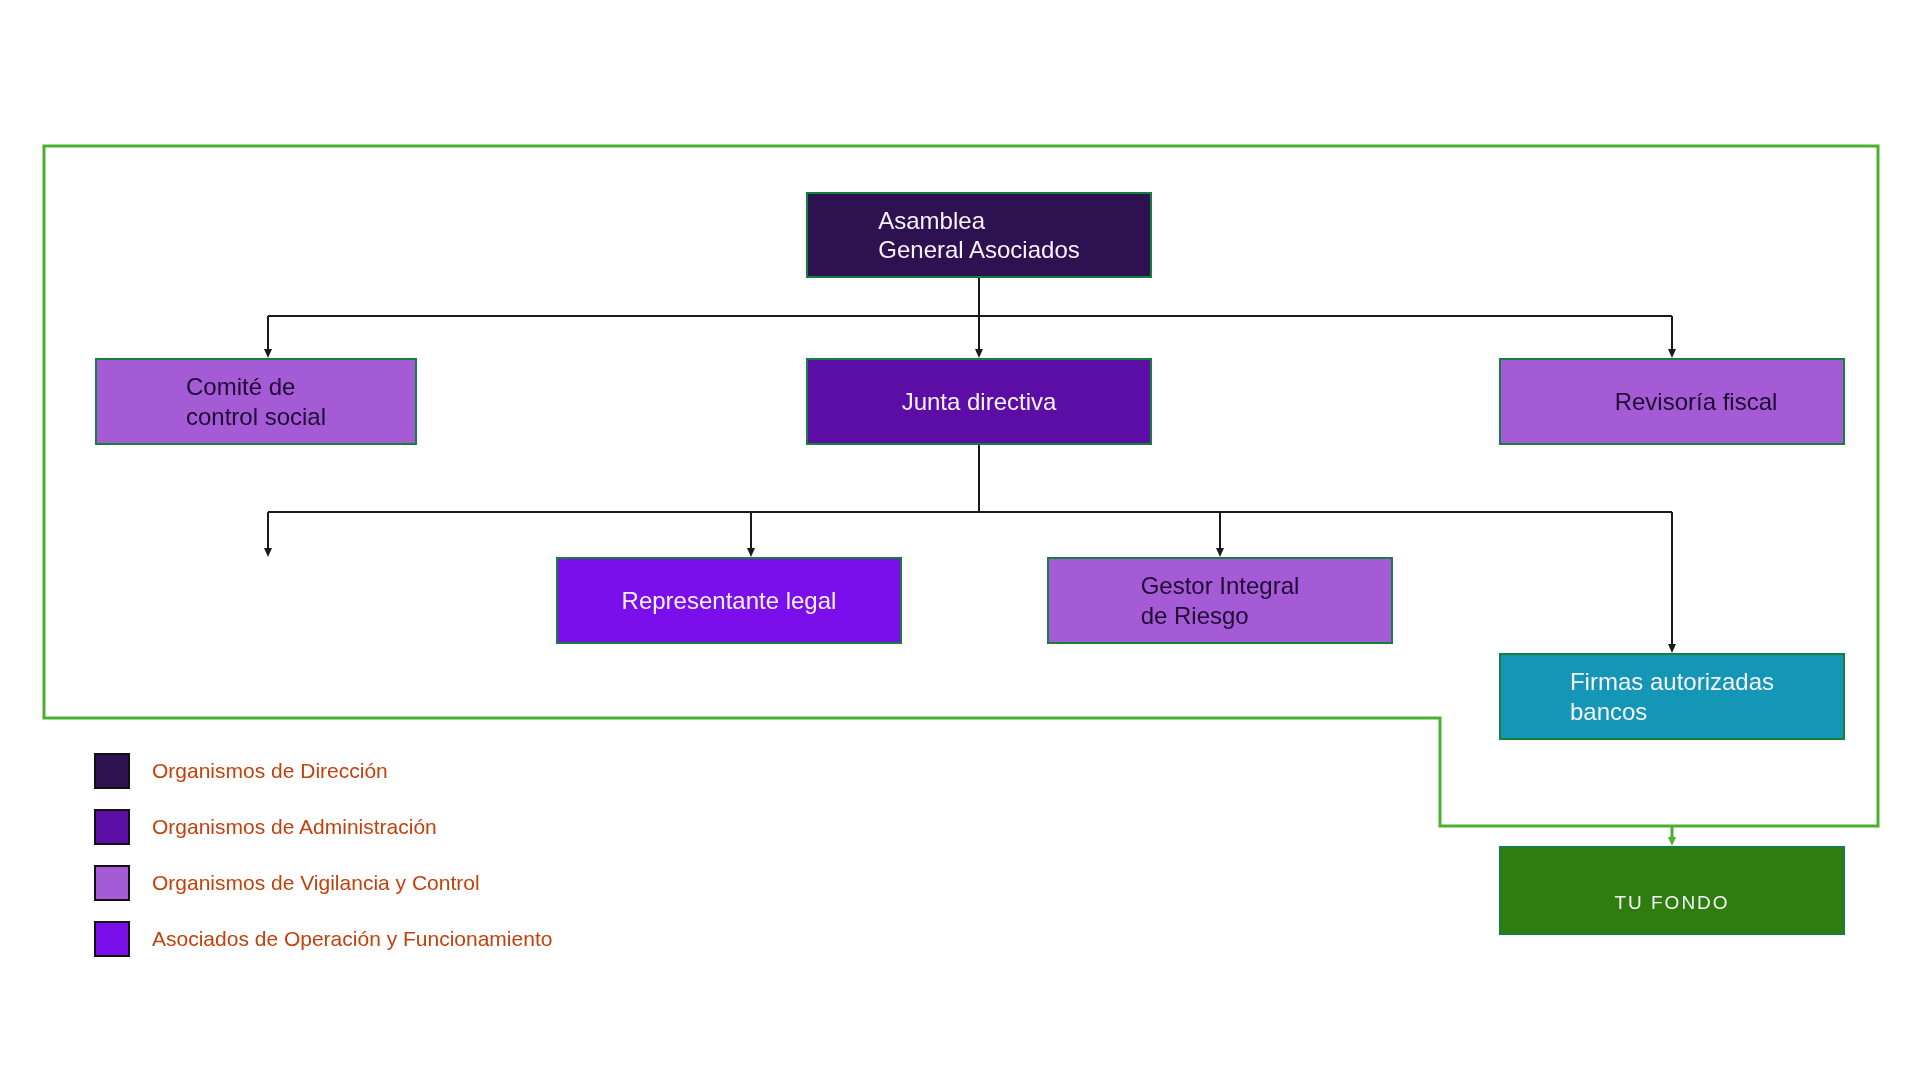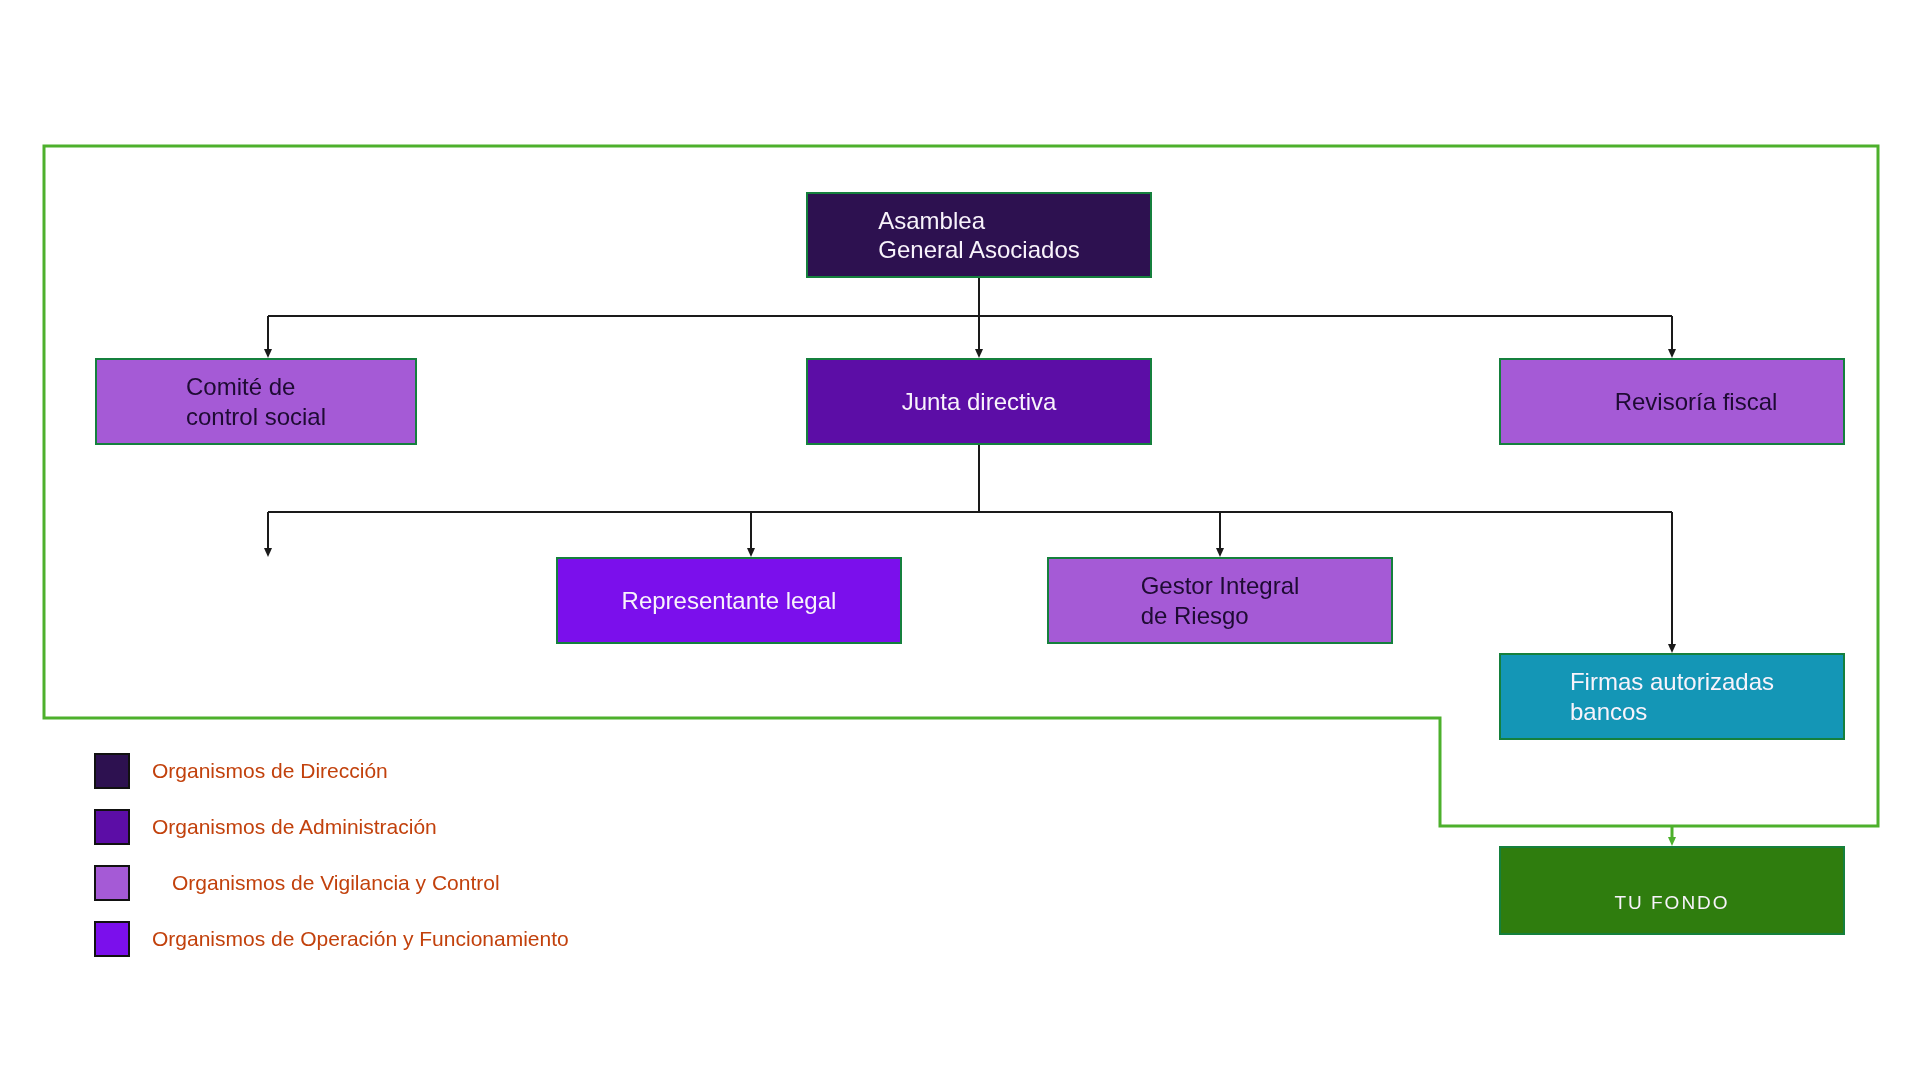--- a/index.html
+++ b/index.html
@@ -28,21 +28,21 @@
   .node-cartera{left:95px;top:557px;width:346px;height:87px;}
   .node-representante{left:556px;top:557px;width:346px;height:87px;}
   .node-gestor{left:1047px;top:557px;width:346px;height:87px;}
   .node-firmas{left:1499px;top:653px;width:346px;height:87px;}
   .node-fondo{left:1499px;top:846px;width:346px;height:89px;}
   .node-fondo .lbl{font-size:19px;letter-spacing:2px;margin-top:24px;}
   .legend{position:absolute;left:94px;top:753px;}
   .legend-row{position:absolute;left:0;display:flex;align-items:center;height:36px;}
   .legend-row.r0{top:0;}
   .legend-row.r1{top:56px;}
-  .legend-row.r2{top:112px;gap:20px;}
+  .legend-row.r2{top:112px;}
   .legend-row.r3{top:168px;}
   .swatch{width:36px;height:36px;border:2px solid #111111;box-sizing:border-box;flex:none;}
   .legend-label{margin-left:22px;font-size:21px;color:#c2410c;white-space:nowrap;}
 </style>
 </head>
 <body>
 
 <div class="stage">
 
   <svg class="wires" viewBox="0 0 1920 1080">
@@ -117,17 +117,17 @@
     <div class="legend-row r1">
       <span class="swatch c-administracion"></span>
       <span class="legend-label">Organismos de Administración</span>
     </div>
     <div class="legend-row r2">
       <span class="swatch c-vigilancia"></span>
       <span class="legend-label">Organismos de Vigilancia y Control</span>
     </div>
     <div class="legend-row r3">
       <span class="swatch c-operacion"></span>
-      <span class="legend-label">Organismos de Operación y Funcionamiento</span>
+      <span class="legend-label">Asociados de Operación y Funcionamiento</span>
     </div>
   </div>
 
 </div>
 
 </body></html>

